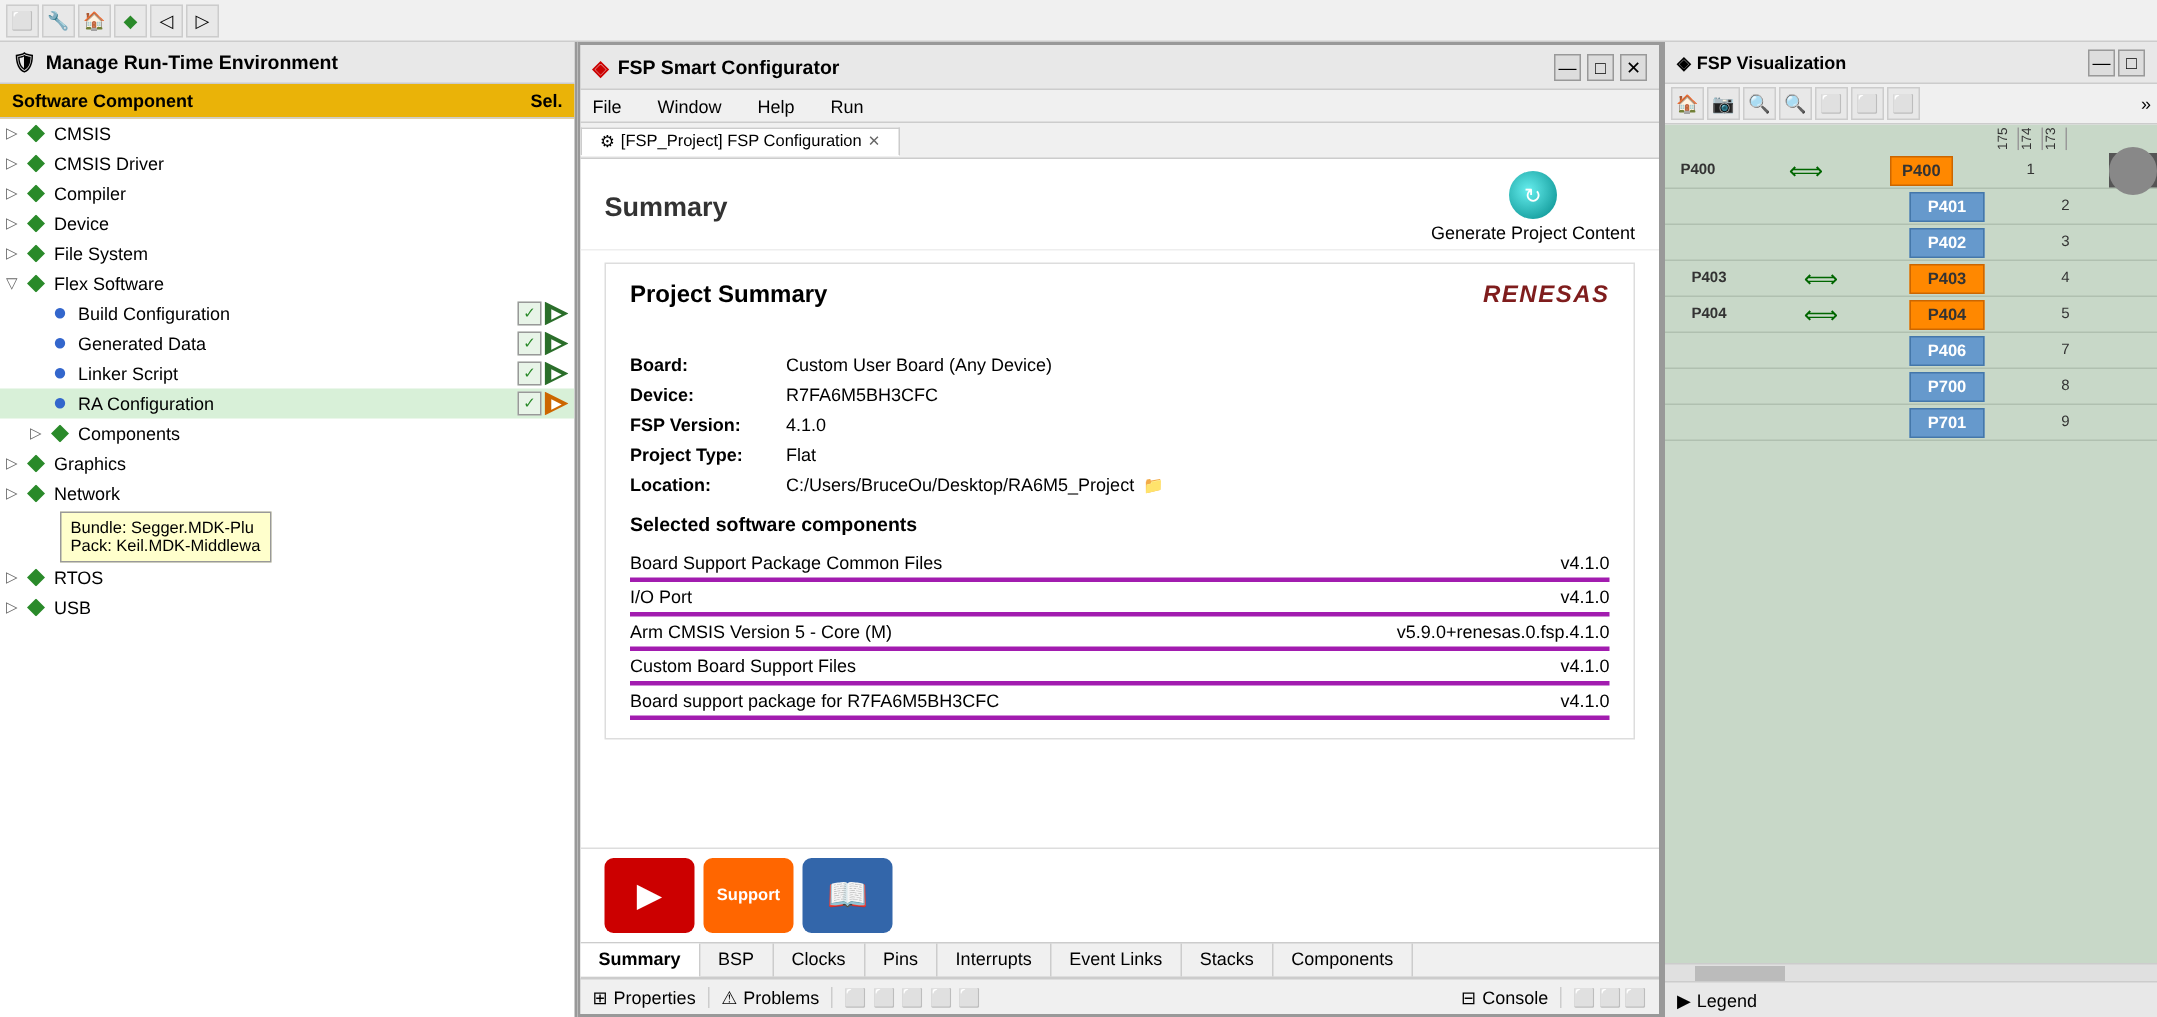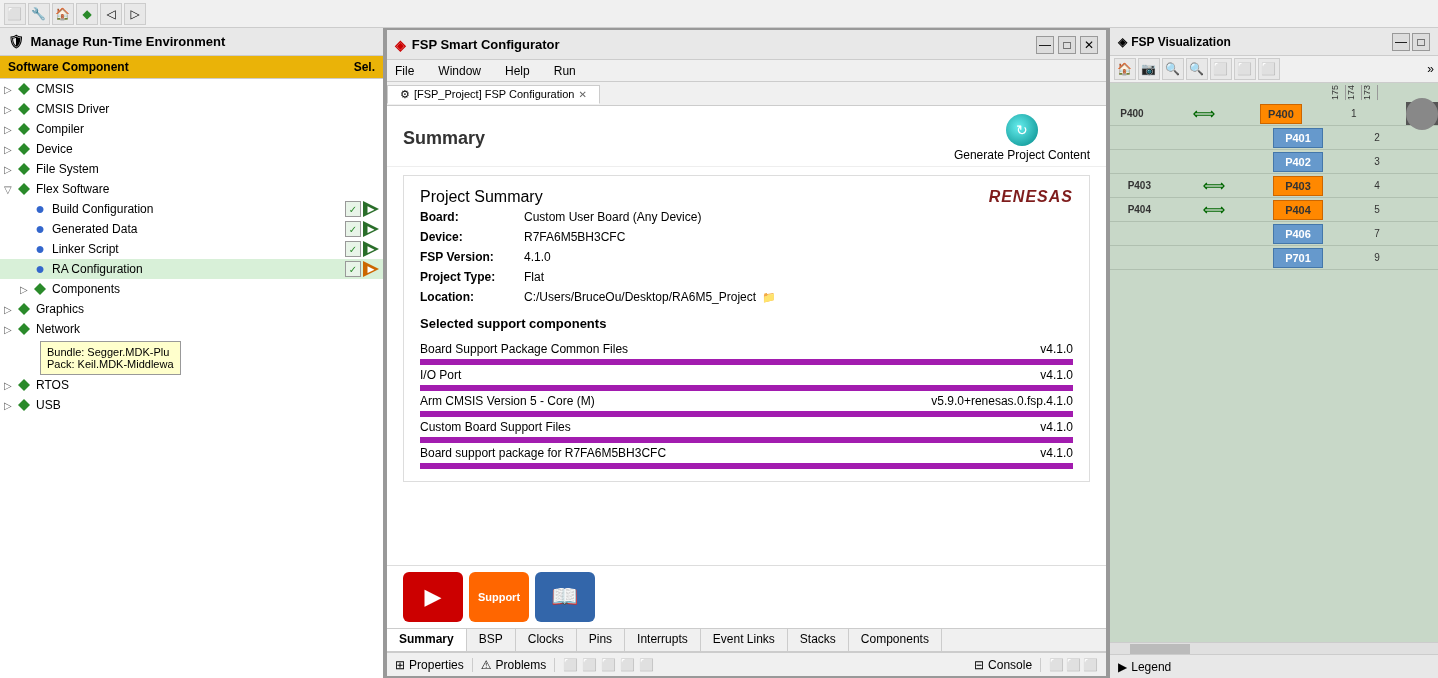--- a/index.html
+++ b/index.html
@@ -221,21 +221,21 @@
       position: relative;
     }
 
     .summary-card {
       border: 1px solid #ddd;
       margin-top: 8px;
       padding: 12px 16px;
       background: #fff;
       position: relative;
     }
-    .summary-card-title { font-size: 16px; font-weight: normal; margin-bottom: 4px; }
+    .summary-card-title { font-size: 16px; font-weight: bold; margin-bottom: 30px; }
 
     .renesas-logo {
       position: absolute;
       top: 12px;
       right: 16px;
       font-size: 16px;
       font-weight: bold;
       color: #7f1d1d;
       letter-spacing: 1px;
       font-style: italic;
@@ -254,21 +254,21 @@
       font-weight: bold;
       margin: 12px 0 8px 0;
       font-size: 13px;
     }
 
     .component-row {
       display: flex;
       justify-content: space-between;
       padding: 3px 0;
       font-size: 12px;
-      border-bottom: 6px solid #a21caf;
+      border-bottom: 3px solid #a21caf;
     }
     .component-name { flex: 1; }
     .component-version { color: #000000; }
 
     
     .fsp-bottom-tabs {
       display: flex;
       border-top: 1px solid #ccc;
       border-bottom: 1px solid #ccc;
       background: #f0f0f0;
@@ -636,21 +636,21 @@
             <span class="summary-value">Flat</span>
           </div>
           <div class="summary-row">
             <span class="summary-label">Location:</span>
             <span class="summary-value">
               <span>C:/Users/BruceOu/Desktop/RA6M5_Project</span>
               <span class="summary-link-icon">📁</span>
             </span>
           </div>
 
-          <div class="selected-components-title">Selected support components</div>
+          <div class="selected-components-title">Selected software components</div>
 
           <div class="component-row">
             <span class="component-name">Board Support Package Common Files</span>
             <span class="component-version">v4.1.0</span>
           </div>
           <div class="component-row">
             <span class="component-name">I/O Port</span>
             <span class="component-version">v4.1.0</span>
           </div>
           <div class="component-row">
@@ -804,20 +804,27 @@
 
 
         <div class="port-row">
           <div class="port-label-left"></div>
           <div class="port-arrow"></div>
           <div class="port-pin-box blue">P406</div>
           <div class="pin-number">7</div>
           <div style="flex:1; background:#555;"></div>
         </div>
 
+        <div class="port-row">
+          <div class="port-label-left"></div>
+          <div class="port-arrow"></div>
+          <div class="port-pin-box blue">P700</div>
+          <div class="pin-number">8</div>
+          <div style="flex:1; background:#555;"></div>
+        </div>
 
         <div class="port-row">
           <div class="port-label-left"></div>
           <div class="port-arrow"></div>
           <div class="port-pin-box blue">P701</div>
           <div class="pin-number">9</div>
           <div style="flex:1; background:#555;"></div>
         </div>
 
         <div style="position:absolute;bottom:0;left:0;right:0;height:12px;background:#e0e0e0;border-top:1px solid #ccc;display:flex;align-items:center;">

